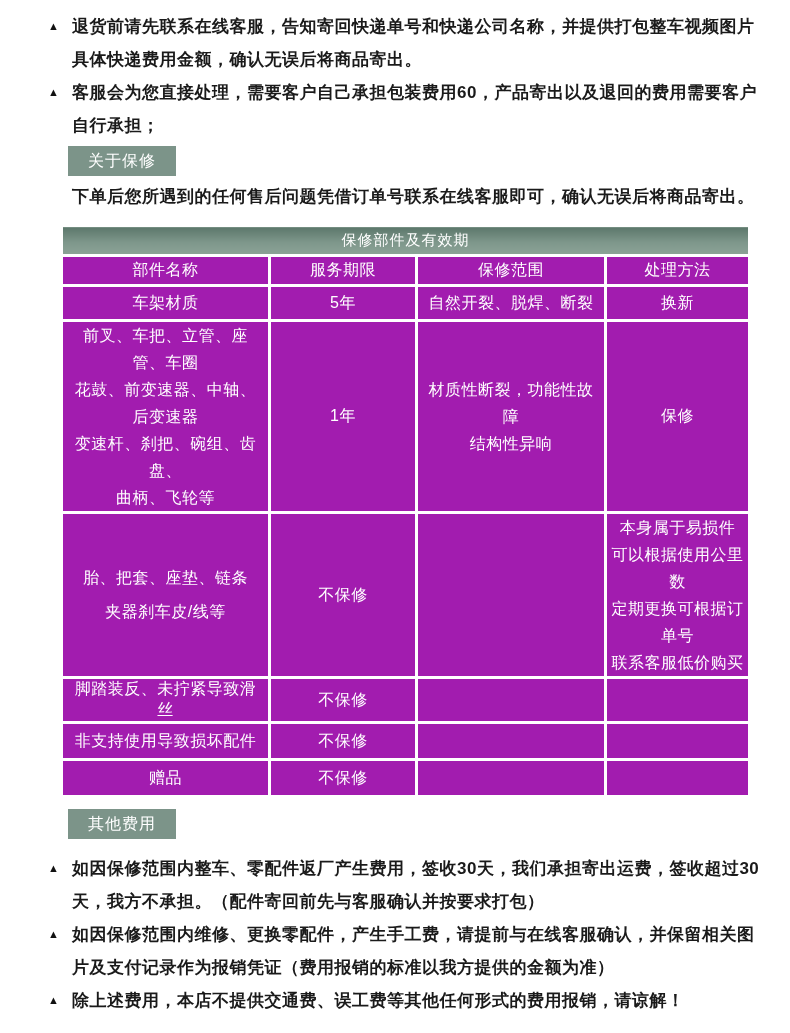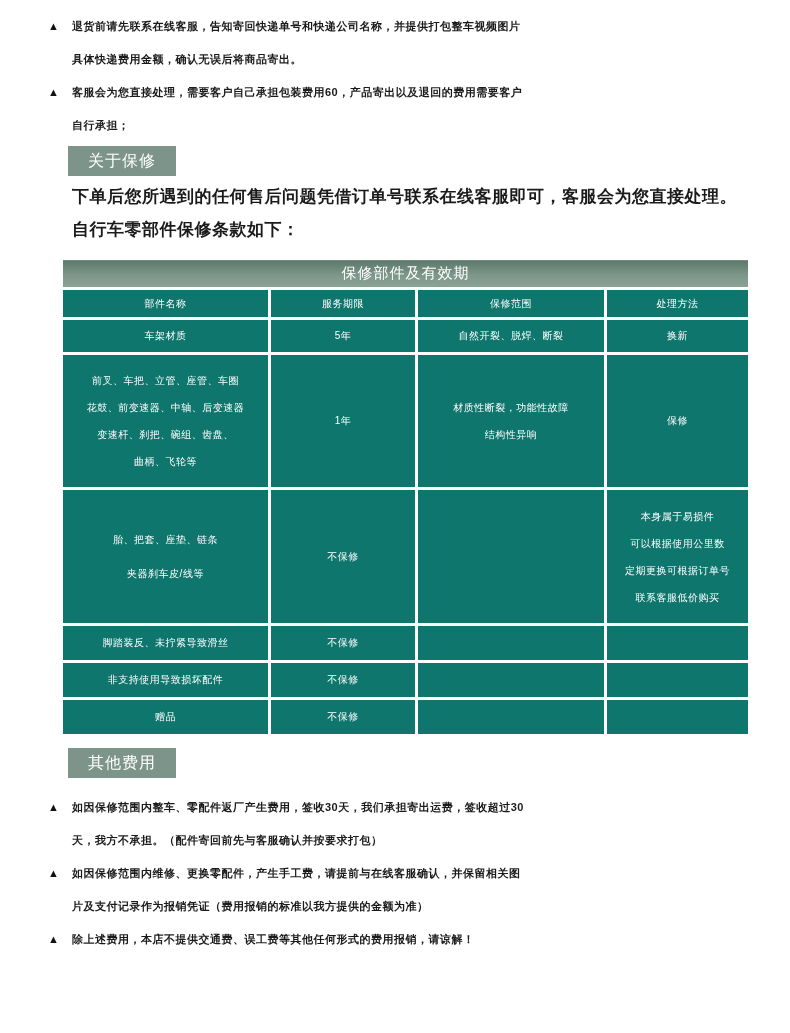--- a/index.html
+++ b/index.html
@@ -10,43 +10,43 @@
     padding:10px 26px 0 48px;
   }
   
   .bullets{list-style:none;margin:0;padding:0;}
   .bullet{display:flex;align-items:flex-start;}
   .bullet .marker{
     flex:0 0 24px;font-size:11px;line-height:33px;color:#111111;
     text-align:left;
   }
   .bullet .btext{
-    font-size:11px;line-height:33px;font-weight:600;white-space:pre-line;
+    font-size:17px;line-height:33px;font-weight:600;white-space:pre-line;
     letter-spacing:0.5px;
   }
   
   .badge{
     display:inline-block;background:#7c9489;color:#ffffff;
     font-size:16px;font-weight:400;letter-spacing:1px;
     padding:4px 20px;line-height:22px;margin:4px 0 4px 20px;
   }
   
   .para{
     margin:0 0 0 24px;font-size:17px;line-height:33px;font-weight:600;
     letter-spacing:0.5px;
   }
   
   .wtable{
     border-collapse:collapse;table-layout:fixed;width:688px;
     margin:11px 0 0 12px;
   }
   .wtable th,.wtable td{
-    border:3px solid #ffffff;background:#0f766e;color:#ffffff;
+    border:3px solid #ffffff;background:#a21caf;color:#ffffff;
     text-align:center;vertical-align:middle;font-weight:400;
-    font-size:10px;padding:0 4px;white-space:pre-line;letter-spacing:0.5px;
+    font-size:16px;padding:0 4px;white-space:pre-line;letter-spacing:0.5px;
     overflow:hidden;
   }
   .wtable .title-cell{
     background:linear-gradient(180deg,#5c776b 0%,#7e978b 55%,#8ba396 100%);
     font-size:15px;letter-spacing:1px;
   }
   .tr-title{height:30px;}
   .tr-head{height:30px;}
   .tr-r1{height:35px;}
   .tr-r2{height:135px;margin-top:28px;}
@@ -71,22 +71,21 @@
     </li>
     <li class="bullet">
       <span class="marker">▲</span>
       <span class="btext">客服会为您直接处理，需要客户自己承担包装费用60，产品寄出以及退回的费用需要客户
 自行承担；</span>
     </li>
   </ul>
 
   <div class="badge">关于保修</div>
 
-  <p class="para">下单后您所遇到的任何售后问题凭借订单号联系在线客服即可，客服会为您直接处理。</p>
-  <p class="para">自行车零部件保修条款如下：</p>
+  <p class="para">下单后您所遇到的任何售后问题凭借订单号联系在线客服即可，确认无误后将商品寄出。</p>
 
   <table class="wtable">
     <colgroup>
       <col style="width:208px">
       <col style="width:147px">
       <col style="width:189px">
       <col style="width:144px">
     </colgroup>
     <thead>
       <tr class="tr-title">

